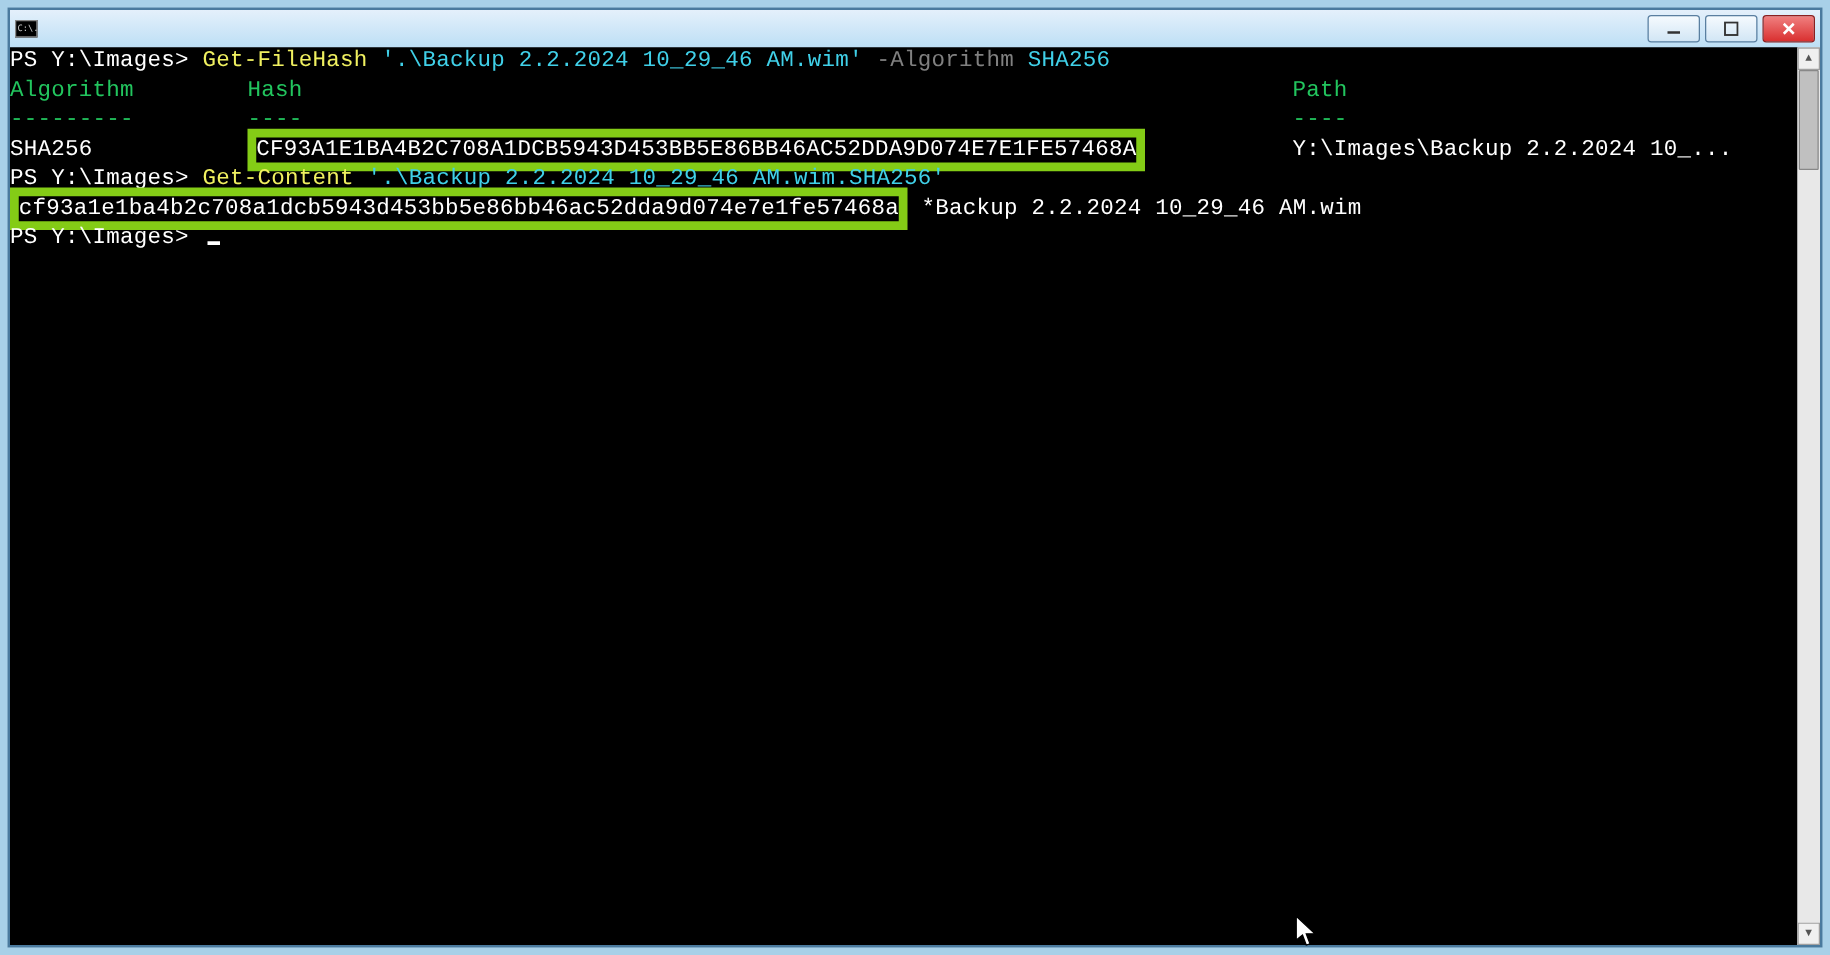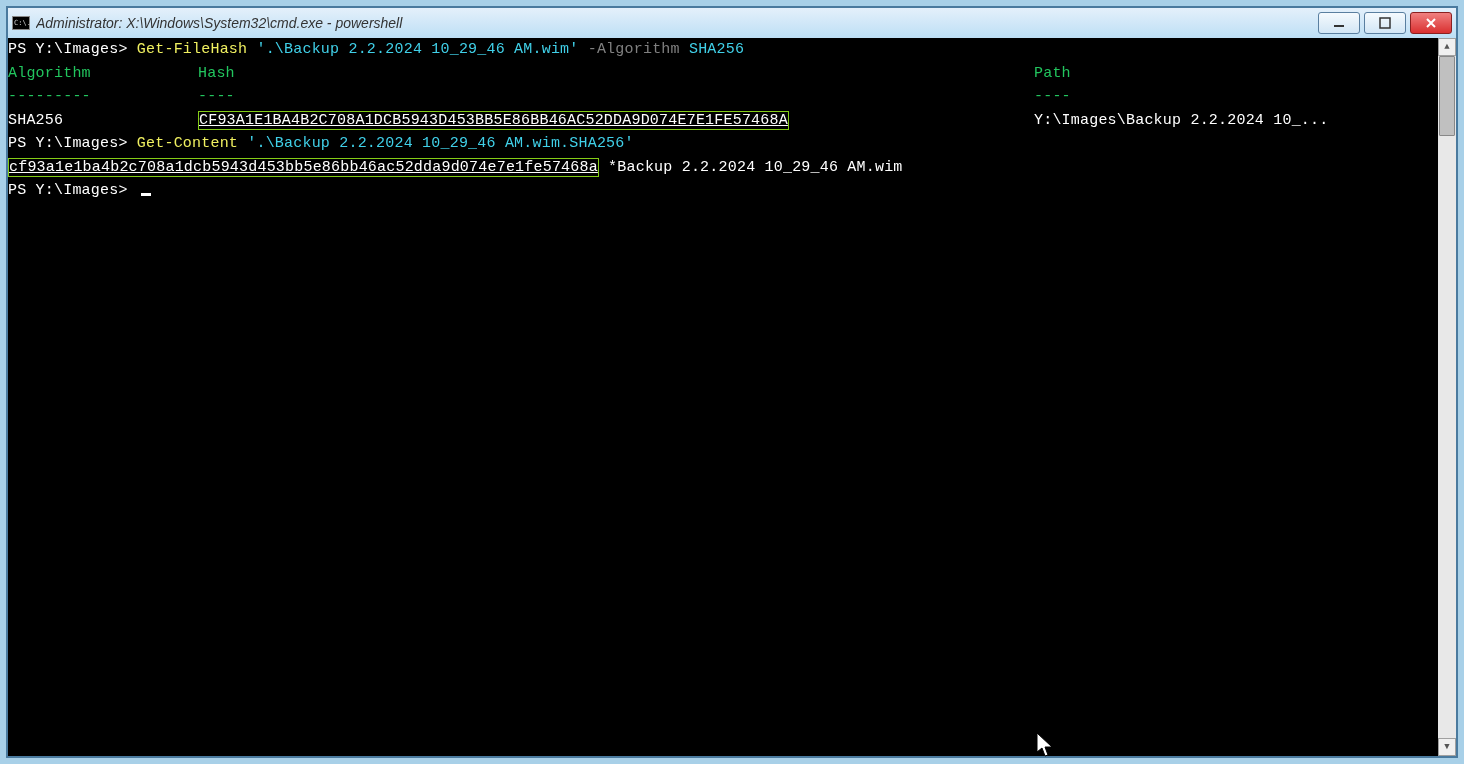--- a/index.html
+++ b/index.html
@@ -74,21 +74,21 @@
     flex: 1;
     display: flex;
     background: #000;
     position: relative;
   }
   .console {
     flex: 1;
     background: #000;
     color: #ffffff;
     font-family: Consolas, 'Courier New', monospace;
-    font-size: 15px;
+    font-size: 18px;
     line-height: 23.5px;
     padding: 0;
     white-space: pre;
     overflow: hidden;
     letter-spacing: 0.2px;
   }
   .scrollbar {
     width: 18px;
     background: #e8e8e8;
     display: flex;
@@ -114,22 +114,21 @@
     background: #c0c0c0;
     border: 1px solid #888;
     border-radius: 1px;
   }
   .prompt-white { color: #ffffff; }
   .cmd-yellow { color: #f0f060; }
   .arg-cyan { color: #40d0e8; }
   .param-gray { color: #808080; }
   .col-green { color: #22c55e; }
   .redbox {
-    border: 1px solid #84cc16;
-    text-decoration: underline;
+    border: 7px solid #84cc16;
   }
   .line { display: block; }
   .cursor {
     display: inline-block;
     width: 10px;
     height: 3px;
     background: #fff;
     vertical-align: baseline;
     position: relative;
     top: 2px;
@@ -141,21 +140,20 @@
   }
 </style>
 </head>
 <body>
 
 <div class="window">
   <div class="titlebar">
     <div class="icon-box">
         <span>C:\.</span>
       </div>
-    <span class="title-text">Administrator: X:\Windows\System32\cmd.exe - powershell</span>
     <div class="win-controls">
       <div class="win-btn">
         <svg width="12" height="12" viewBox="0 0 12 12">
             <rect x="1" y="8" width="10" height="2" fill="#333"></rect>
           </svg>
       </div>
       <div class="win-btn">
         <svg width="12" height="12" viewBox="0 0 12 12">
             <rect x="1" y="1" width="10" height="10" fill="none" stroke="#333" stroke-width="1.5"></rect>
           </svg>

